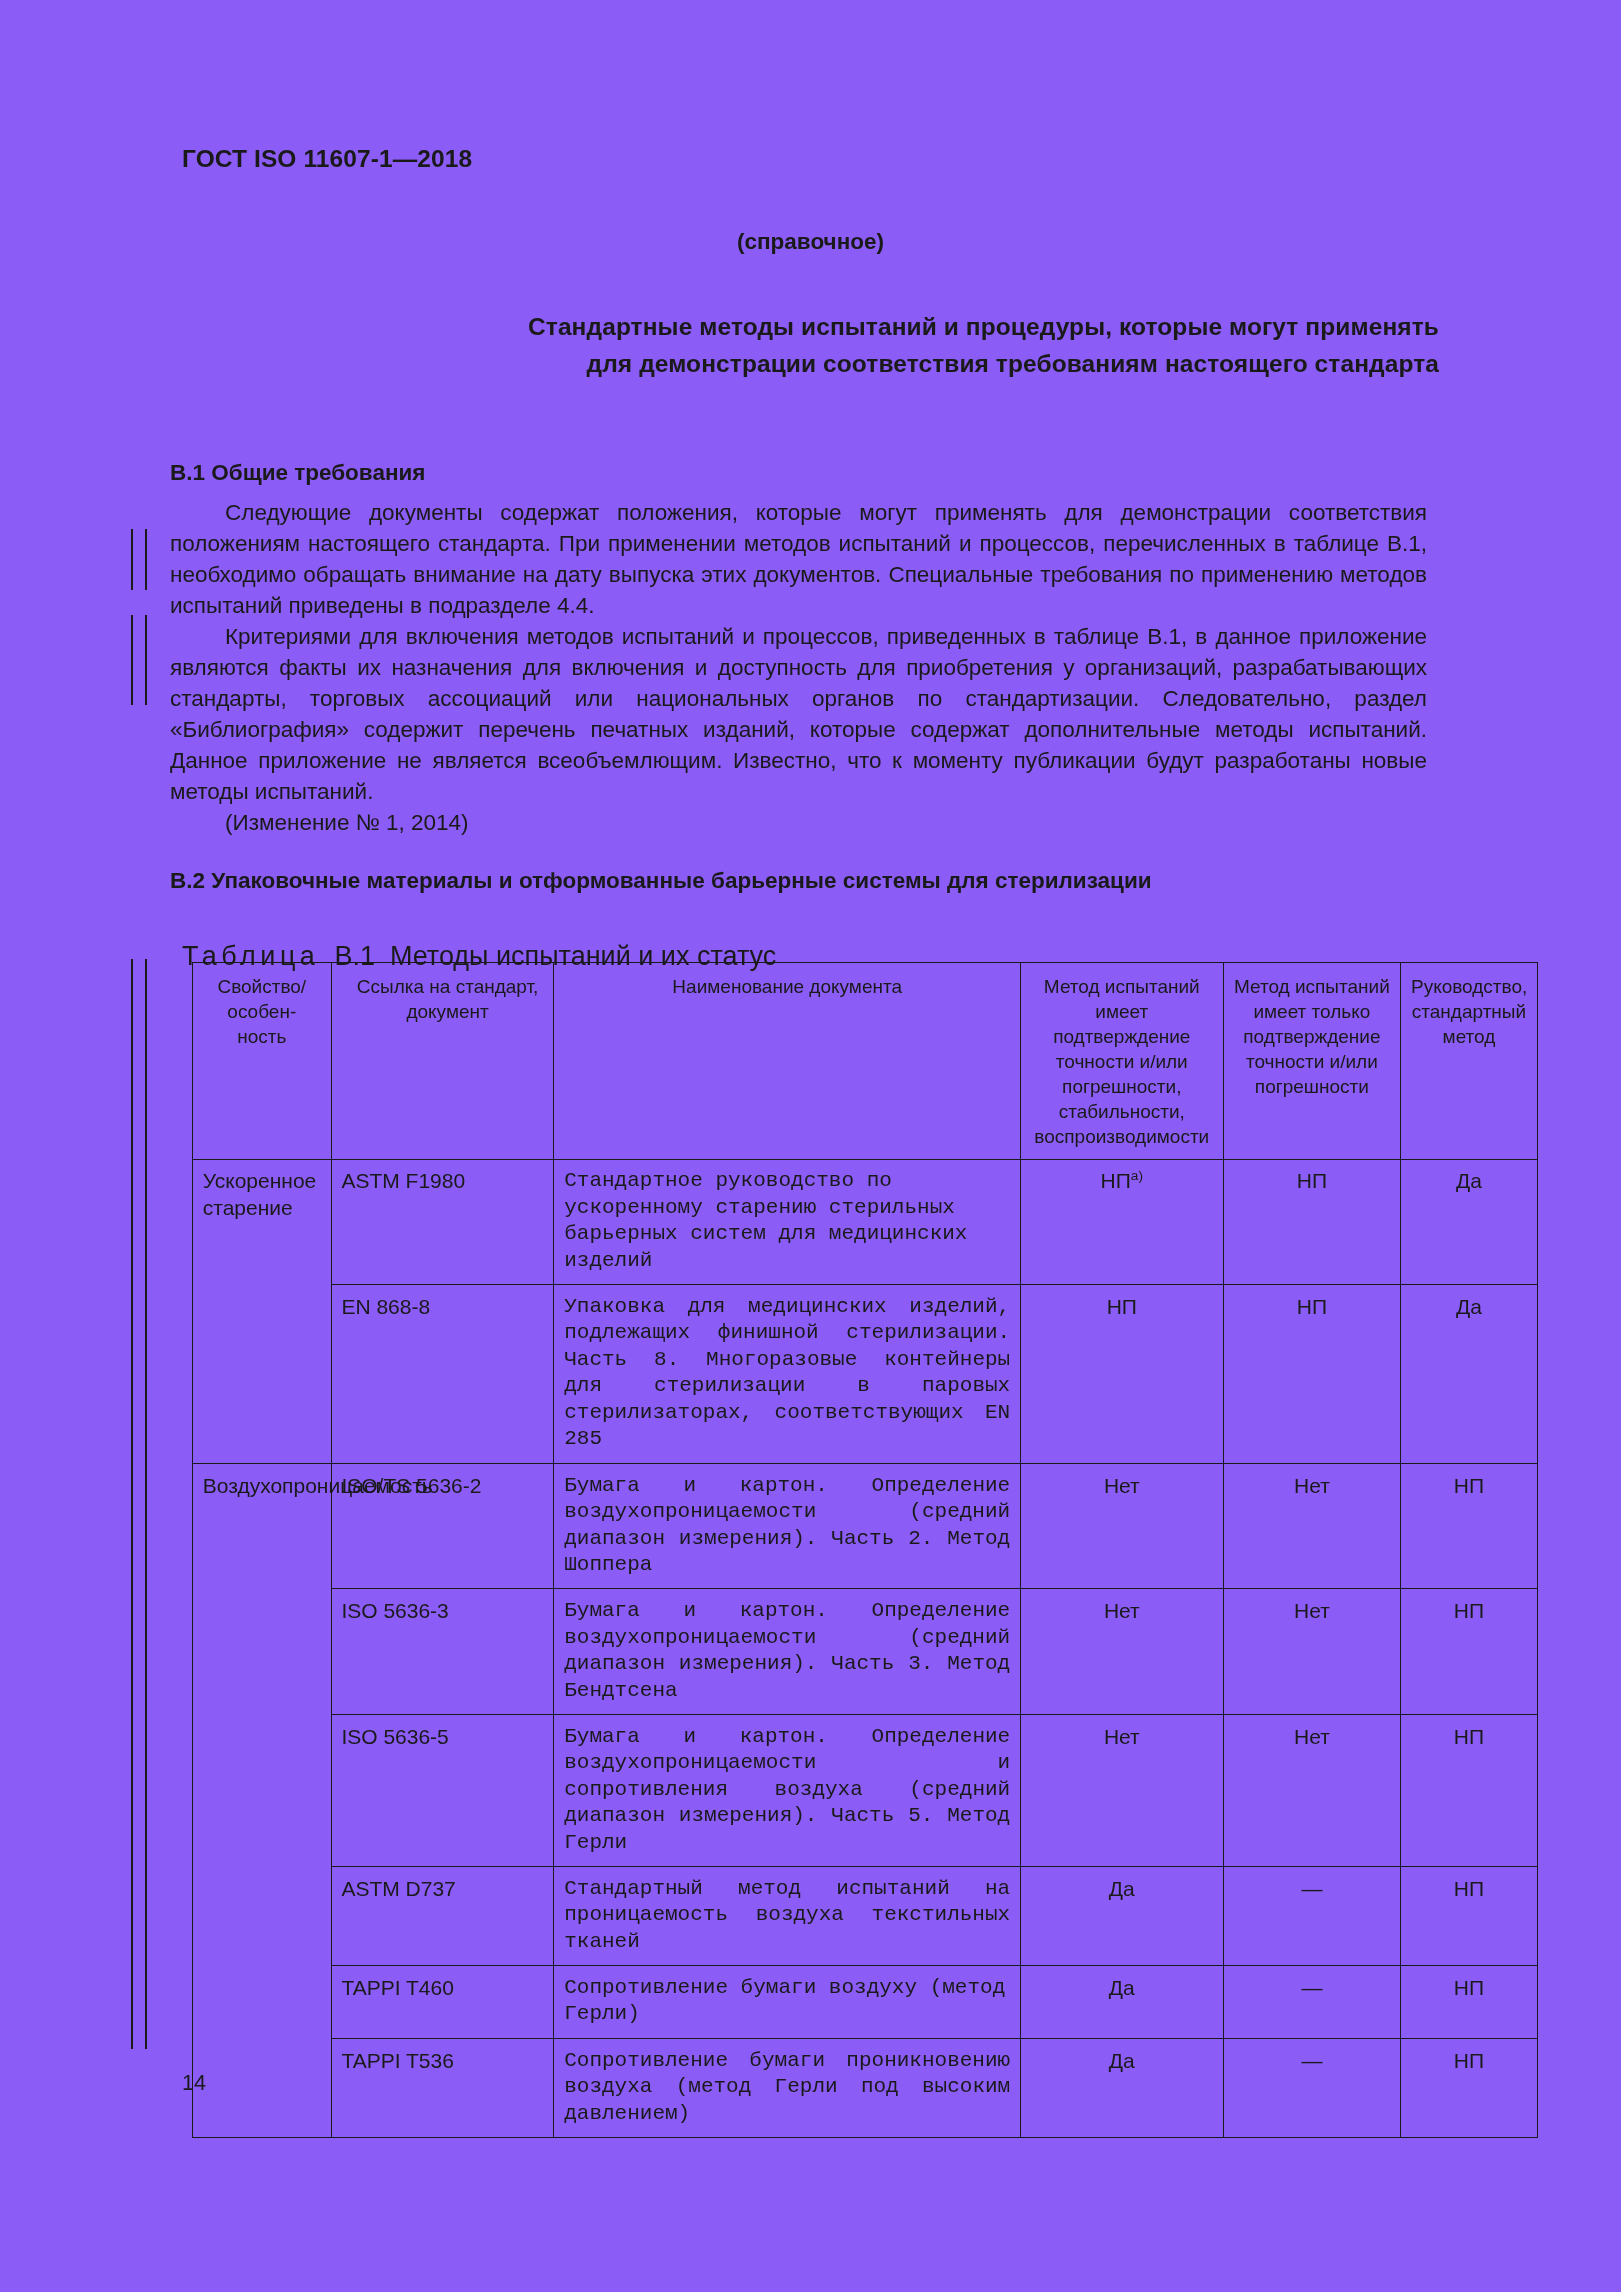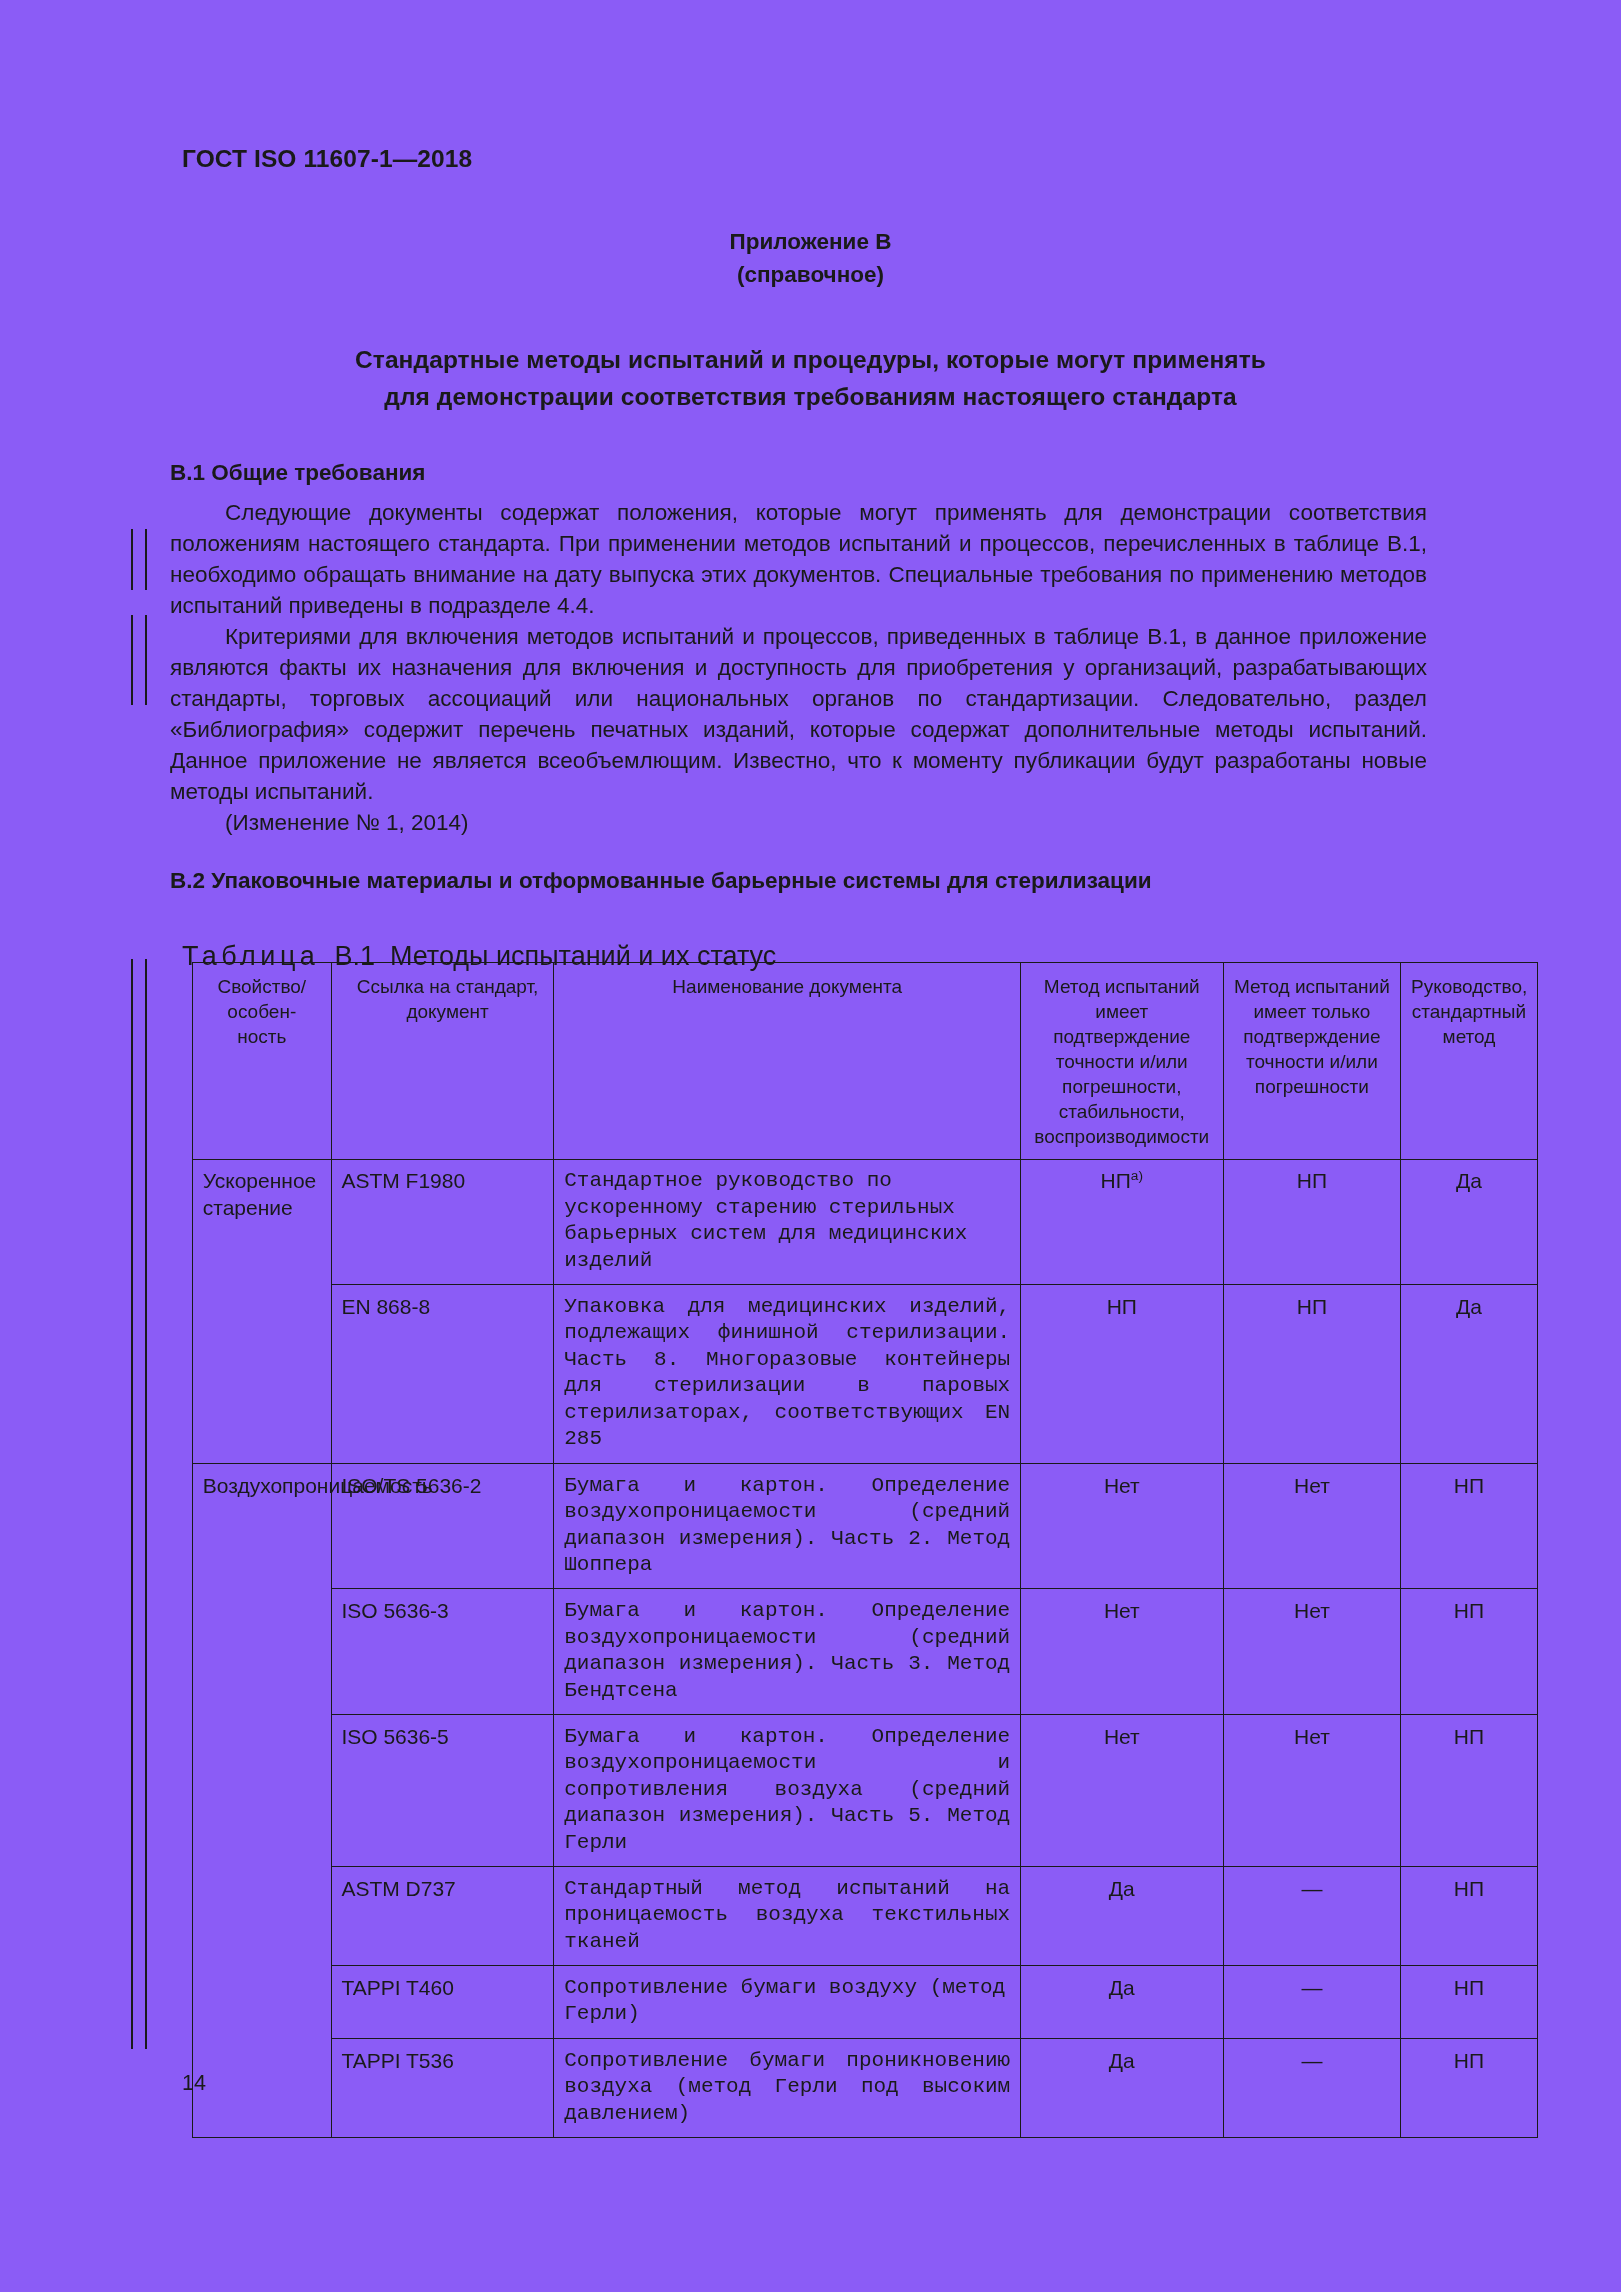--- a/index.html
+++ b/index.html
@@ -44,20 +44,21 @@
     font-size: 22.5px;
     font-weight: bold;
     line-height: 33px;
   }
   .annex-title {
     margin-top: 50px;
     font-size: 24.5px;
     font-weight: bold;
     line-height: 37px;
     letter-spacing: 0.1px;
+    text-align: right;
   }
 
   
   .content {
     position: absolute;
     left: 170px;
     top: 457px;
     width: 1257px;
   }
   .sec-head {
@@ -158,21 +159,20 @@
   }
 </style>
 </head>
 <body>
 
 <div class="page">
 
   <div class="running-head">ГОСТ ISO 11607-1—2018</div>
 
   <div class="annex-block">
-    <div class="annex-line">Приложение B</div>
     <div class="annex-line">(справочное)</div>
     <div class="annex-title">Стандартные методы испытаний и процедуры, которые могут применять</div>
     <div class="annex-title" style="margin-top:0;">для демонстрации соответствия требованиям настоящего стандарта</div>
   </div>
 
   <div class="change-bar b2" style="left:131px; top:529px; height:61px;"></div>
   <div class="change-bar b1" style="left:145px; top:529px; height:61px;"></div>
 
   <div class="change-bar b2" style="left:131px; top:615px; height:90px;"></div>
   <div class="change-bar b1" style="left:145px; top:615px; height:90px;"></div>

